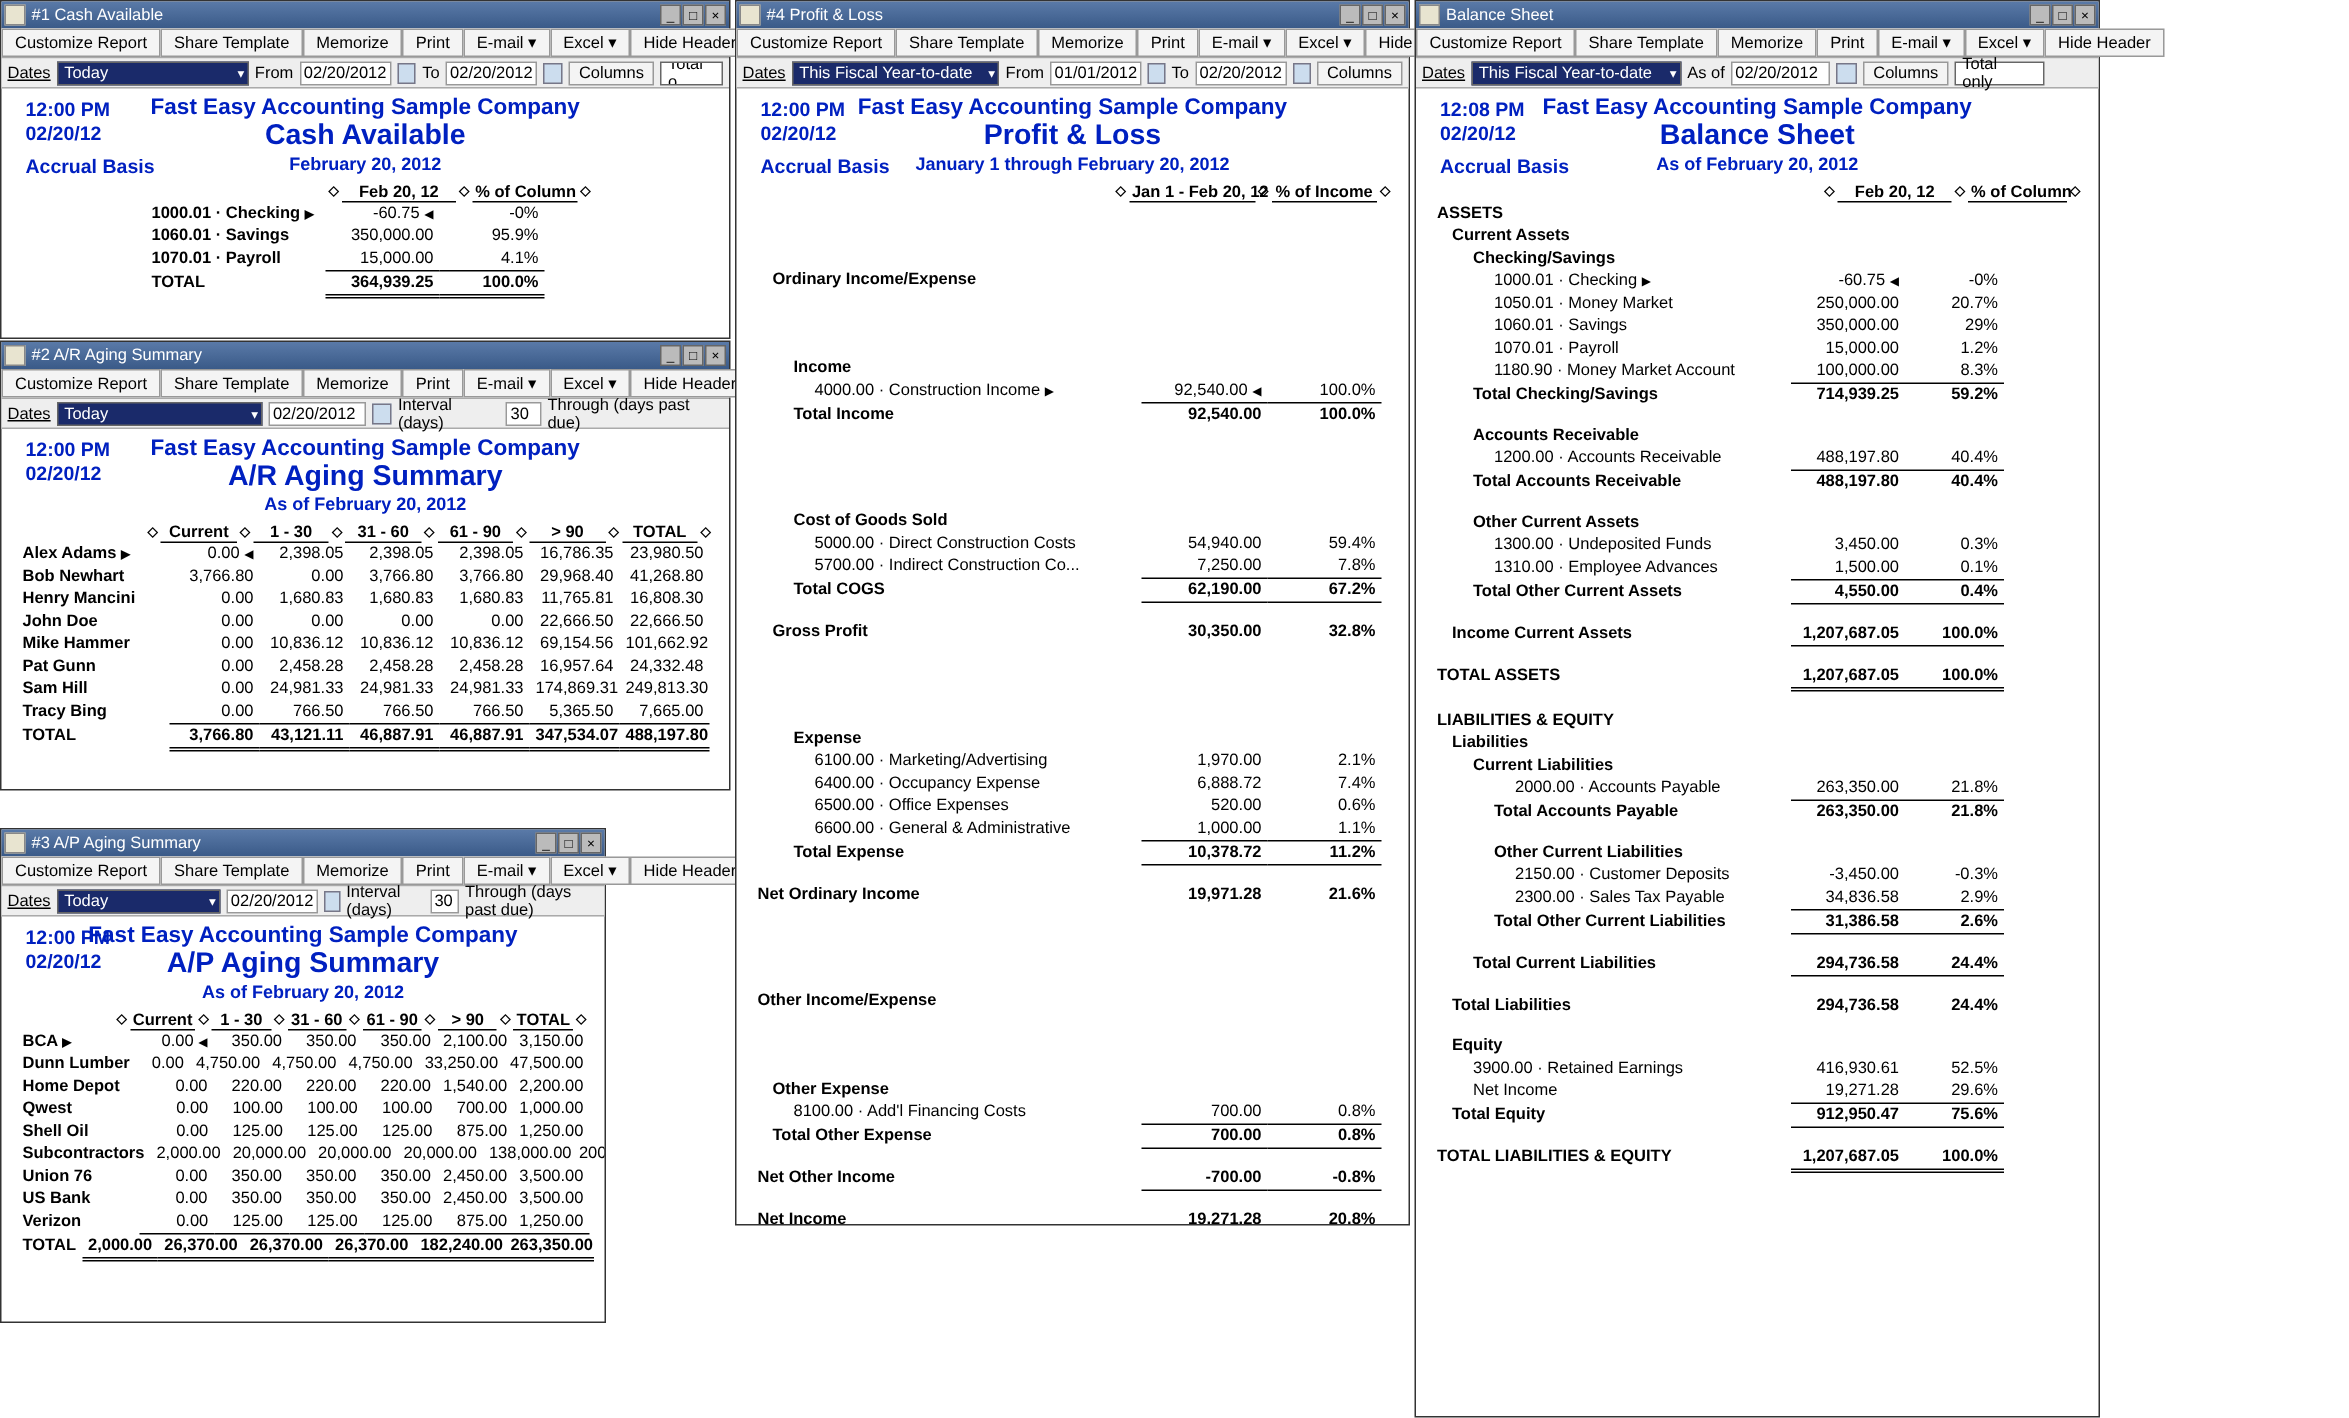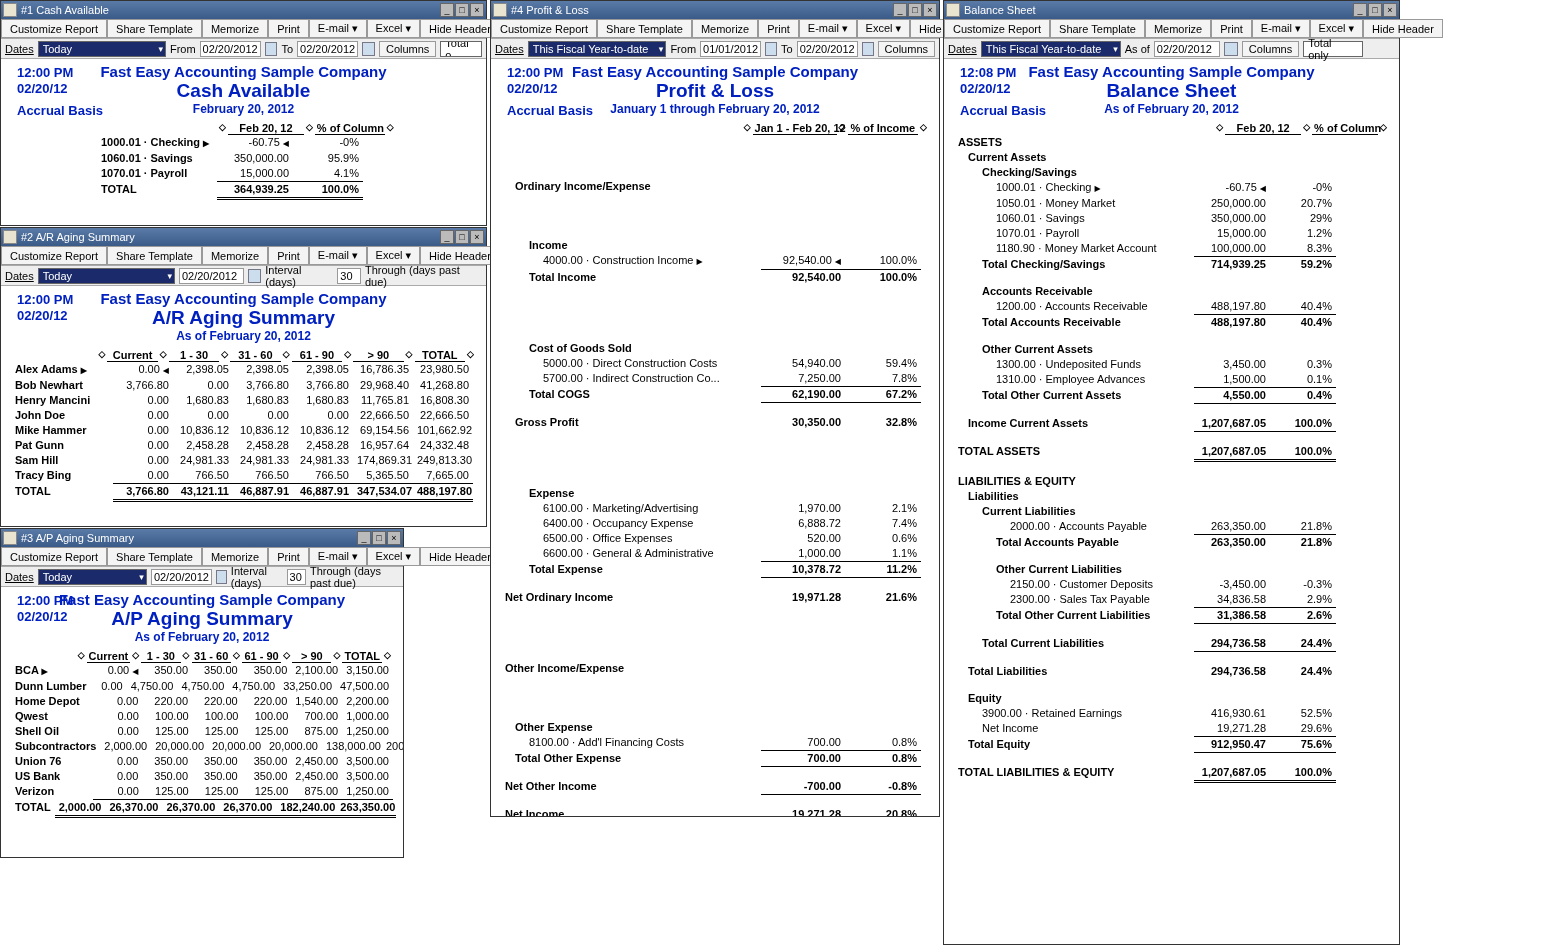--- a/index.html
+++ b/index.html
@@ -255,21 +255,21 @@
           <span class="cell v dbl">43,121.11</span>
           <span class="cell v dbl">46,887.91</span>
           <span class="cell v dbl">46,887.91</span>
           <span class="cell v dbl">347,534.07</span>
           <span class="cell v dbl">488,197.80</span>
         </div>
       </div>
   </div>
 </div>
 
-<div class="window" style="left:0;top:528px;width:404px;height:330px;">
+<div class="window" style="left:0;top:552px;width:404px;height:330px;">
   <div class="titlebar">
     <span class="doc-icon"></span>
     <span class="title">#3 A/P Aging Summary</span>
     <div class="winbtns">
         <span class="winbtn">_</span>
         <span class="winbtn">□</span>
         <span class="winbtn">×</span>
       </div>
   </div>
   <div class="toolbar">

